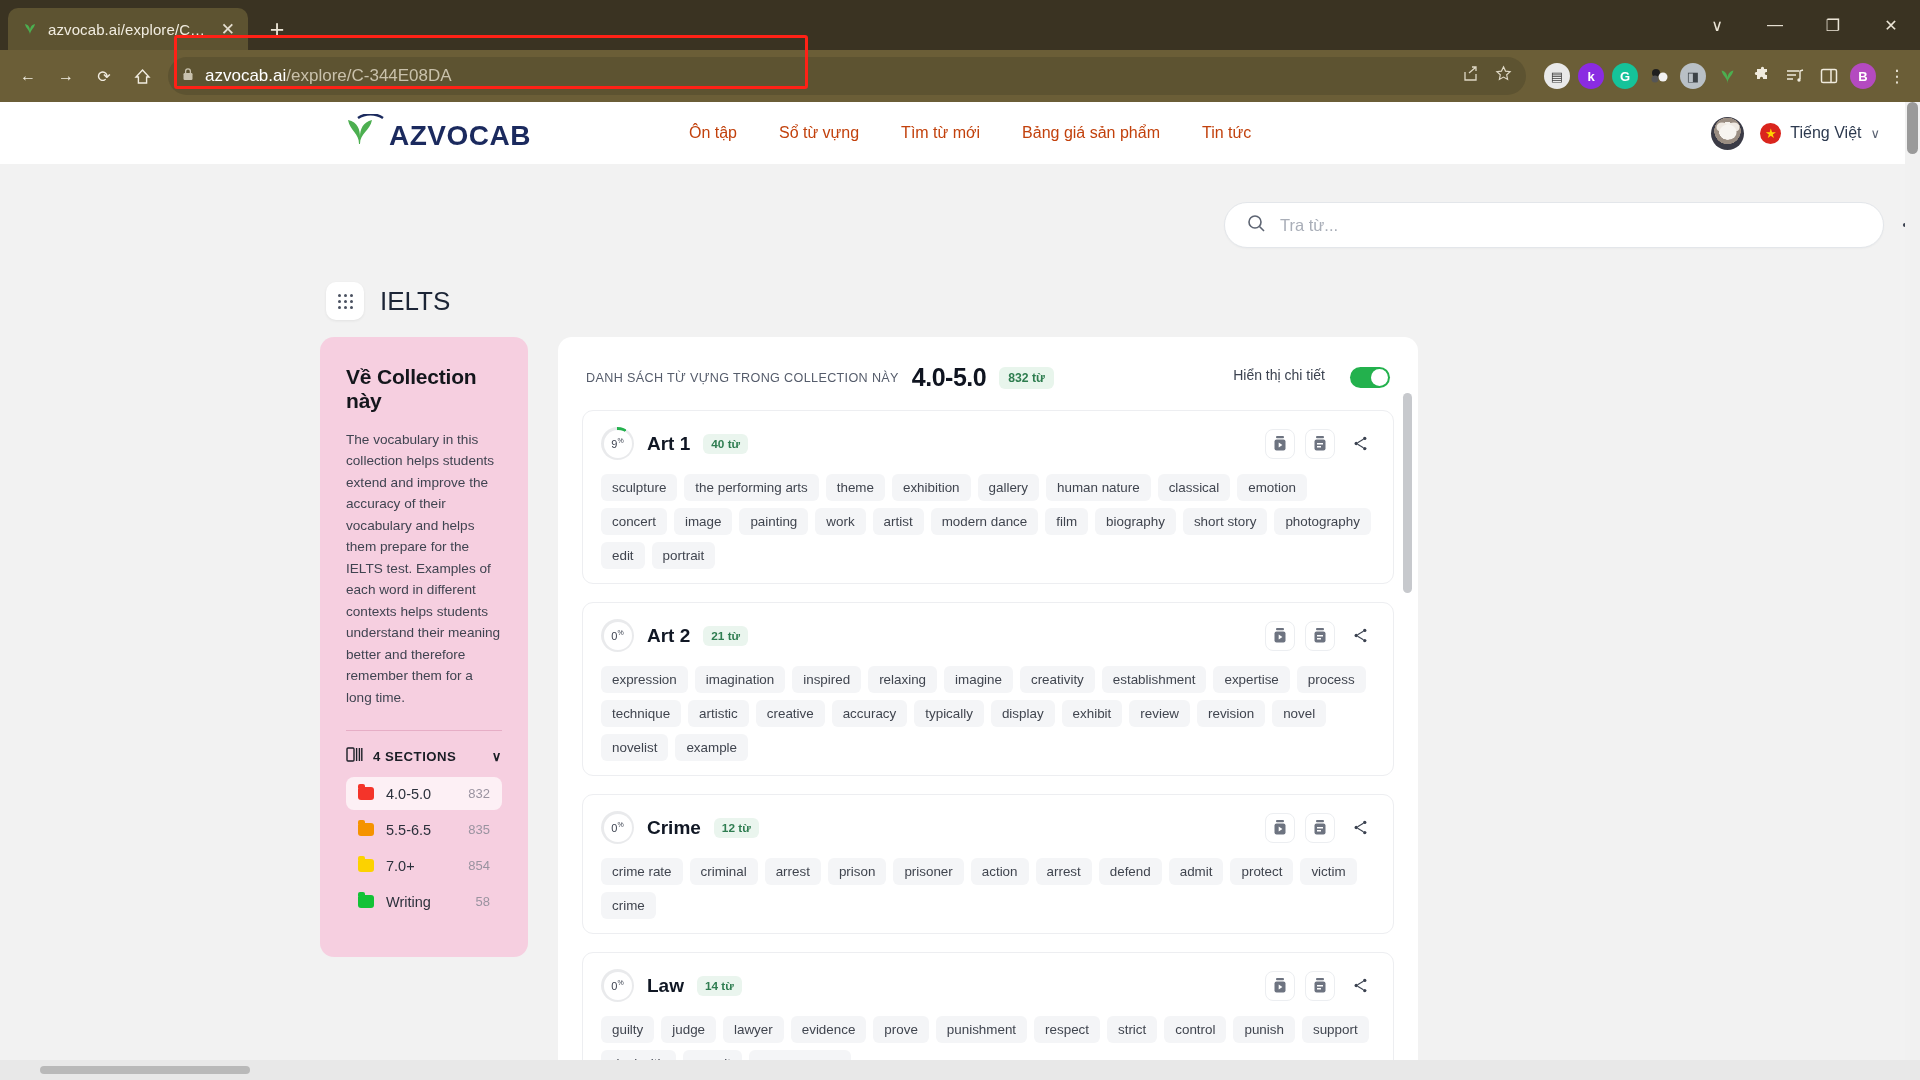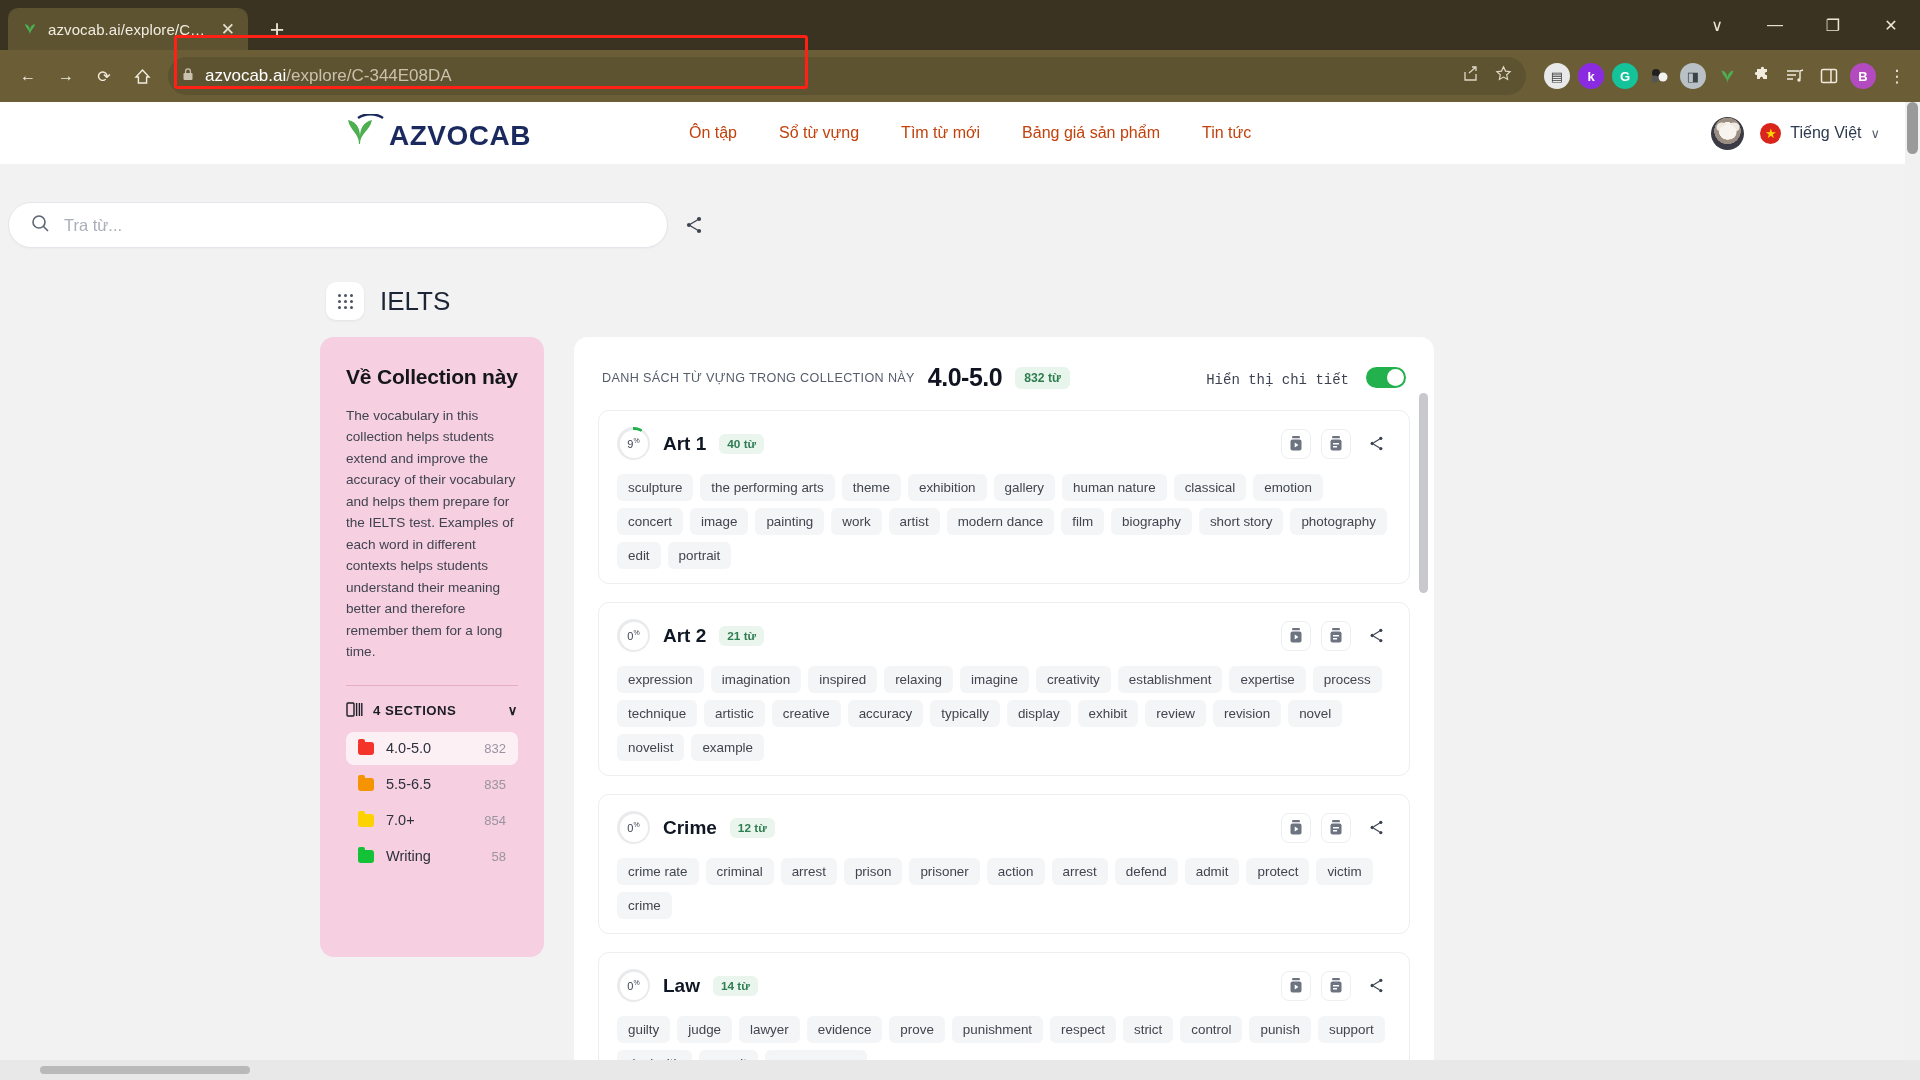--- a/index.html
+++ b/index.html
@@ -94,22 +94,22 @@
   .flag {
     width: 21px; height: 21px; border-radius: 50%; background: #da251d;
     display: flex; align-items: center; justify-content: center;
     color: #ffd700; font-size: 13px; line-height: 1;
   }
   .chev { color: #5a6272; font-size: 13px; }
 
   .content-scroll { height: calc(100% - 62px); overflow: hidden; position: relative; background: #f2f2f2; }
 
   .search-row {
-    display: flex; align-items: center; justify-content: flex-start;
-    gap: 16px; padding-top: 38px; padding-left: 8px;
+    display: flex; align-items: center; justify-content: flex-end;
+    gap: 16px; padding-top: 38px;
   }
   .searchbox {
     width: 660px; height: 46px; background: #fff; border: 1px solid #e3e6ea;
     border-radius: 23px; display: flex; align-items: center; gap: 14px; padding: 0 22px;
     box-shadow: 0 1px 2px rgba(0,0,0,.03);
   }
   .searchbox input {
     border: none; outline: none; flex: 1; font-size: 16.5px; color: #333;
     font-family: "Liberation Sans", sans-serif; background: transparent;
   }
@@ -125,21 +125,21 @@
     display: flex; align-items: center; justify-content: center;
     box-shadow: 0 1px 3px rgba(0,0,0,.07);
   }
   .grid-dots { display: grid; grid-template-columns: repeat(3, 3px); gap: 3px; }
   .grid-dots i { width: 3px; height: 3px; background: #4a5160; border-radius: 50%; display:block; }
   .coll-title { font-size: 26px; color: #1c2536; font-weight: 400; }
 
   .panels { display: flex; gap: 0; margin: 17px 0 0 320px; align-items: flex-start; }
 
   .side {
-    width: 224px; background: #f6cfe0; border-radius: 14px;
+    width: 208px; background: #f6cfe0; border-radius: 14px;
     padding: 28px 26px 26px 26px; min-height: 620px;
   }
   .side h2 { font-size: 21px; color: #14161c; font-weight: 700; margin-bottom: 16px; letter-spacing:-.2px;}
   .side p { font-size: 13.6px; line-height: 1.58; color: #404451; }
   .side hr { border: none; border-top: 1px solid #e6aec6; margin: 22px 0 16px; }
   .sec-head {
     display: flex; align-items: center; gap: 10px;
     font-size: 13.2px; font-weight: 700; color: #1b1e26; letter-spacing: .5px;
   }
   .sec-head .spacer { margin-left: auto; }
@@ -158,21 +158,21 @@
     width: 860px; background: #fff; border-radius: 14px;
     margin-left: 30px; padding: 26px 24px 10px 24px; min-height: 620px; position: relative;
   }
   .main-head { display: flex; align-items: center; gap: 13px; padding: 0 4px 0 4px; }
   .main-head .kicker { font-size: 12.6px; color: #555c6b; letter-spacing: .35px; }
   .main-head .level { font-size: 25px; font-weight: 700; color: #0f1420; letter-spacing: -.5px; }
   .badge-green {
     background: #e8f5ec; color: #2e7d4f; font-size: 12.2px;
     padding: 4px 9px; border-radius: 6px; font-weight: 600;
   }
-  .toggle-wrap { margin-left: auto; display: flex; align-items: flex-end; gap: 17px; font-family: Liberation Mono, monospace; }
+  .toggle-wrap { margin-left: auto; display: flex; align-items: flex-start; gap: 25px; }
   .toggle-label { font-size: 14px; color: #3b4250; }
   .toggle {
     width: 40px; height: 21px; border-radius: 11px; background: #23b14d; position: relative;
   }
   .toggle:after {
     content:""; position: absolute; right: 2px; top: 2px; width: 17px; height: 17px;
     border-radius: 50%; background: #fff;
   }
 
   .card {

